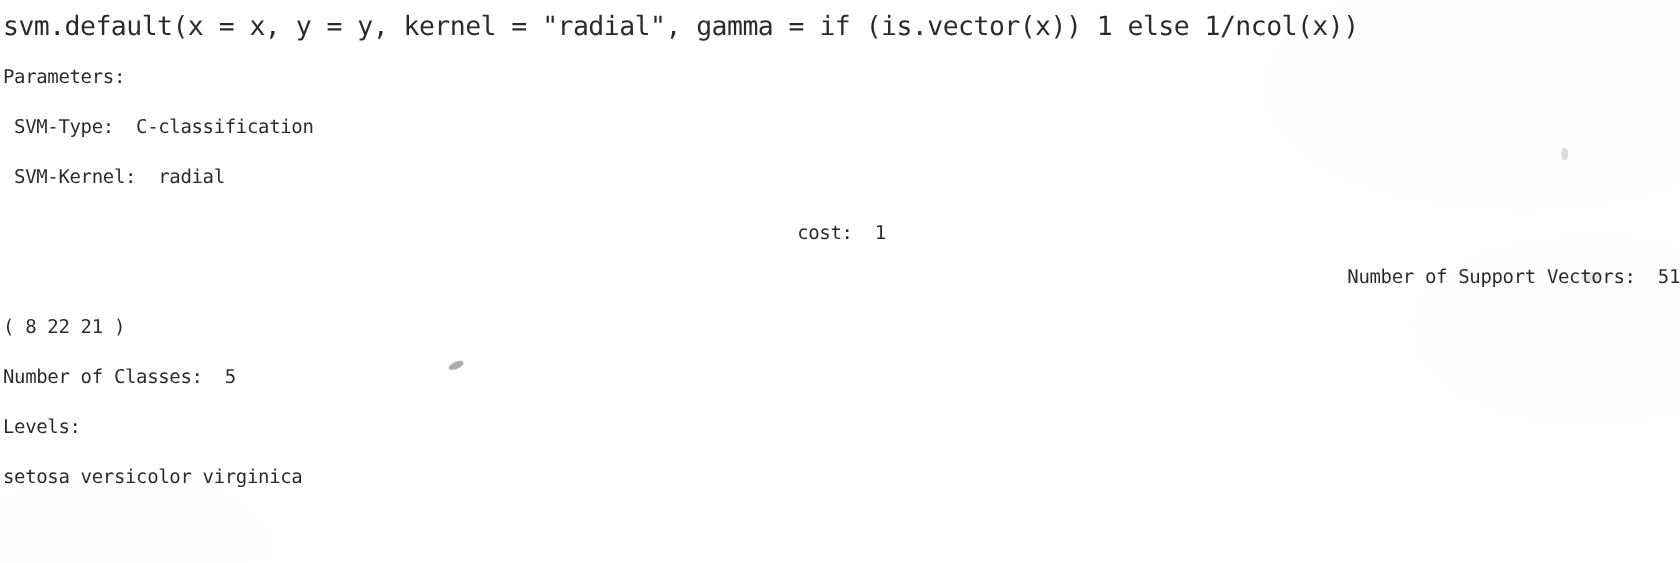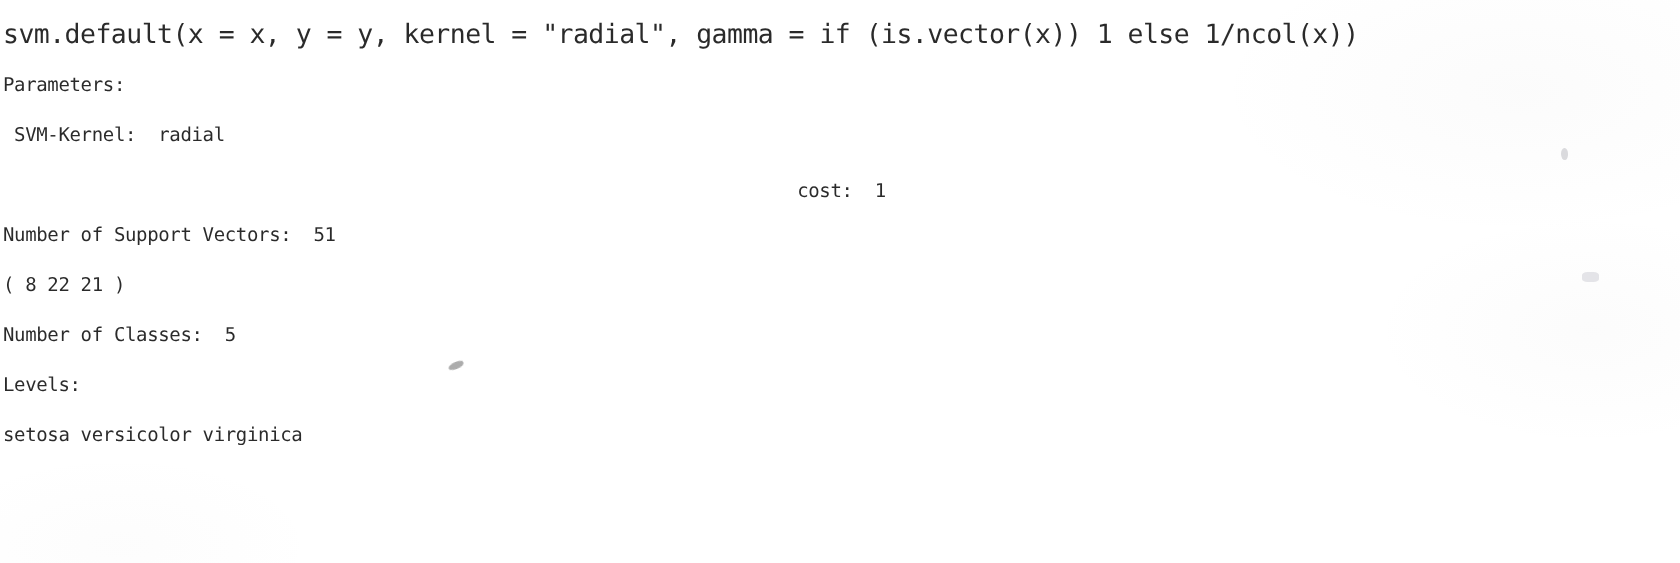--- a/index.html
+++ b/index.html
@@ -94,46 +94,47 @@
     opacity: 0.94;
   }
 
   
   .line-0  { top: 2px; }
   .line-1  { top: 2px; }
   .line-2  { top: 2px; }
   .line-3  { top: 2px; }
   .line-4  { top: 8px; text-align: center; }
   .line-5  { top: 2px; }
-  .line-6  { top: 2px; }
+  .line-6  { top: 2px; text-align: right; }
   .line-7  { top: 2px; }
   .line-8  { top: 2px; }
   .line-9  { top: 2px; }
   .line-10 { top: 2px; }
 
-  #page-left-pad { padding-left: 3px; margin-top: 8px; }
+  #page-left-pad { padding-left: 3px; }
 </style>
 </head>
 <body>
 
 <div id="page">
 
   <div id="scan-tint"></div>
 
   <div class="speck s1"></div>
   <div class="speck s2"></div>
   <div class="speck s3"></div>
 
   <div id="console-output">
 
     <div id="page-left-pad">
       <div class="code-line line-0"><span class="ink">svm.default(x = x, y = y, kernel = "radial", gamma = if (is.vector(x)) 1 else 1/ncol(x))</span></div>
 
       <div class="code-line line-1"><span class="ink">Parameters:</span></div>
 
+      <div class="code-line line-2"><span class="ink"> SVM-Type:  C-classification</span></div>
 
       <div class="code-line line-3"><span class="ink"> SVM-Kernel:  radial</span></div>
 
       <div class="code-line line-4"><span class="ink">cost:  1</span></div>
 
 
       <div class="code-line line-6"><span class="ink">Number of Support Vectors:  51</span></div>
 
       <div class="code-line line-7"><span class="ink">( 8 22 21 )</span></div>
 

